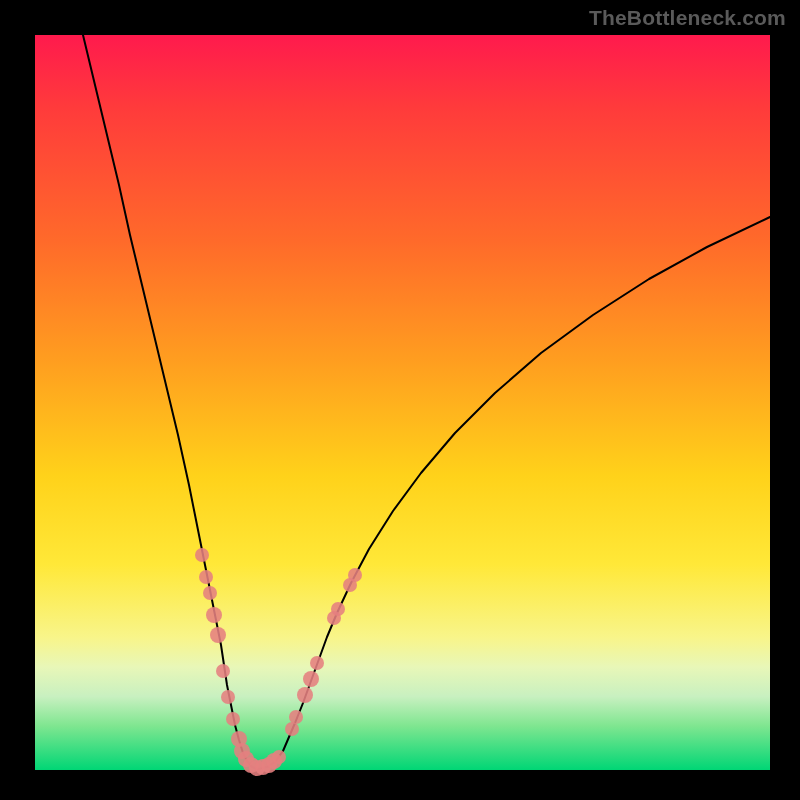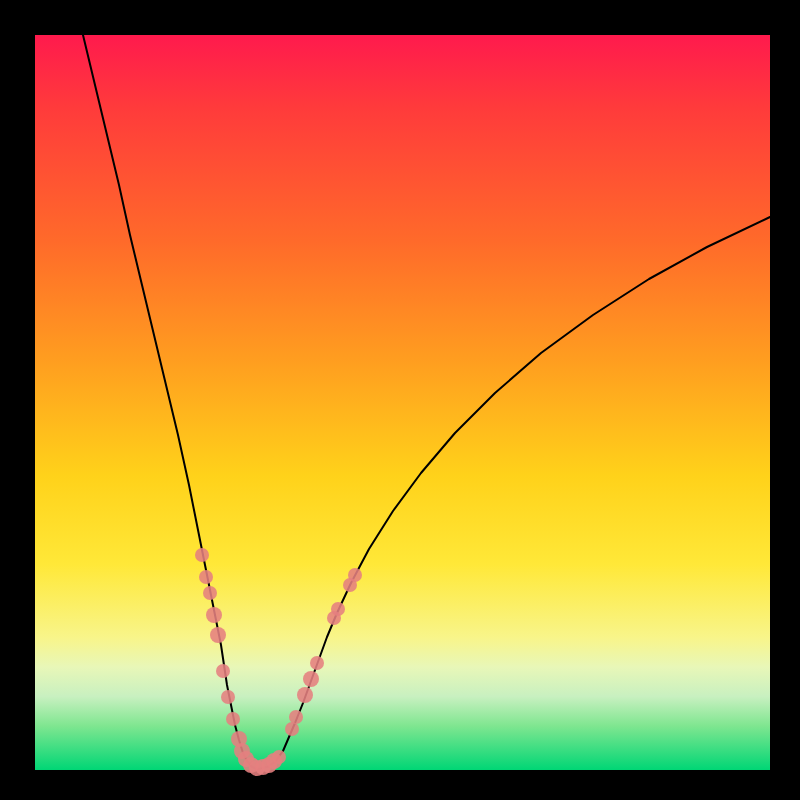--- a/index.html
+++ b/index.html
@@ -66,20 +66,21 @@
   .dot {
     fill: #e58080;
     fill-opacity: 0.88;
   }
 </style>
 </head>
 <body>
 
 <div class="frame">
 
+  <div class="watermark">TheBottleneck.com</div>
 
   <div class="plot-area">
 
     <svg class="curve-layer" viewBox="0 0 735 735" preserveAspectRatio="none">
 
       <path id="curve-left" class="curve" d="M 48 0 L 60 50 L 72 100 L 84 150 L 95 200 L 107 250 L 119 300 L 131 350 L 143 400 L 154 450 L 162 490 L 170 530 L 176 560 L 182 590 L 186 610 L 189 630 L 192 650 L 196 670 L 200 690 L 204 705 L 208 718 L 212 726 L 217 732 L 223 734"></path>
       <path id="curve-right" class="curve" d="M 223 734 L 232 732 L 240 727 L 248 716 L 254 702 L 260 688 L 268 668 L 276 646 L 284 624 L 292 602 L 302 578 L 316 548 L 334 514 L 358 476 L 386 438 L 420 398 L 460 358 L 506 318 L 558 280 L 614 244 L 672 212 L 735 182"></path>
 
       <g id="dots">
           <circle cx="167" cy="520" r="7" class="dot"></circle>

